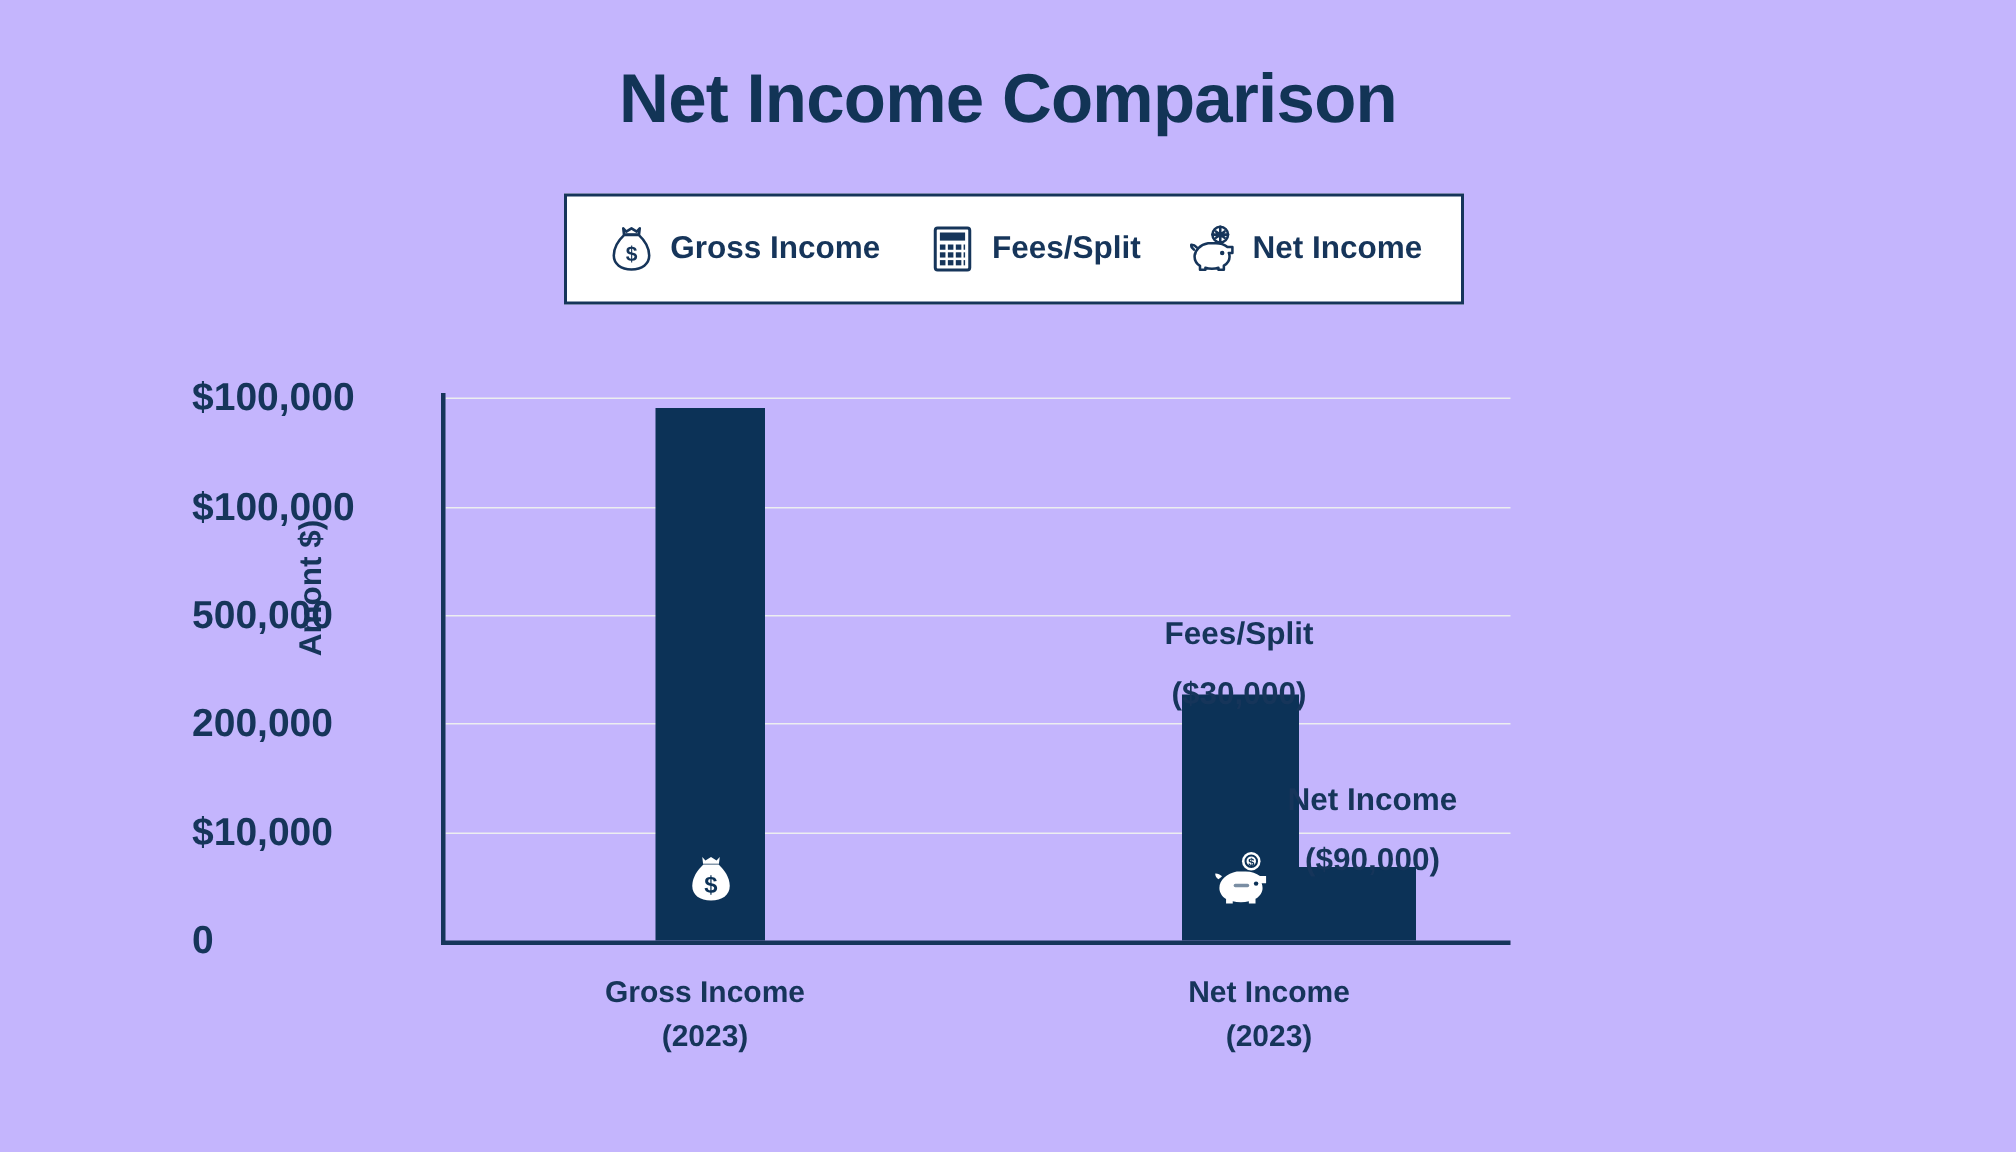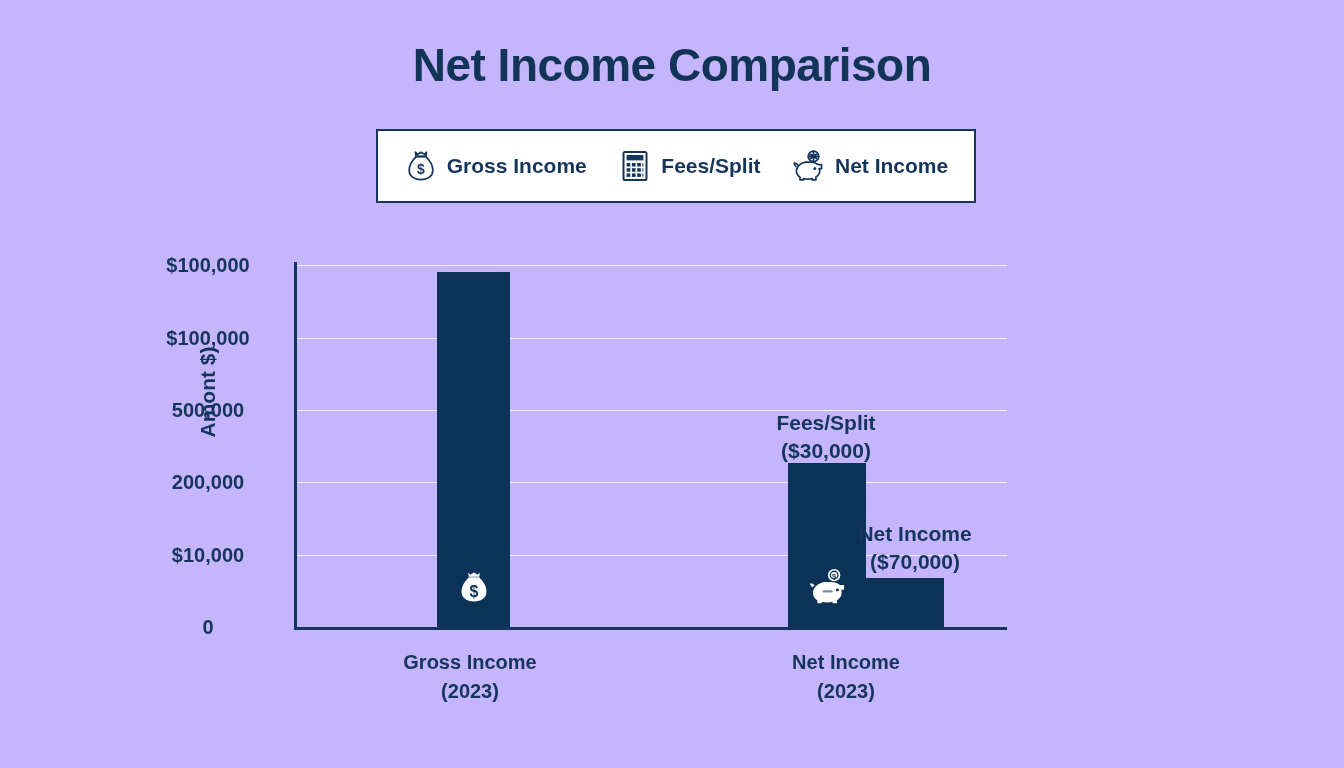--- a/index.html
+++ b/index.html
@@ -100,22 +100,22 @@
     width: 713px;
     height: 3px;
     background: #16355a;
   }
 
   
   .ytick {
     position: absolute;
     right: 0;
     width: 160px;
-    text-align: center;
-    font-size: 20px;
+    text-align: left;
+    font-size: 26px;
     font-weight: bold;
     color: #16355a;
     transform: translateY(-50%);
     white-space: nowrap;
   }
   #yticks {
     position: absolute;
     left: 120px;
     top: 0;
     width: 168px;
@@ -149,21 +149,21 @@
 
   
   .annotation {
     position: absolute;
     font-size: 21px;
     font-weight: bold;
     color: #16355a;
     line-height: 1.32;
     white-space: nowrap;
   }
-  .annotation .ann-line2 { display: block; }
+  .annotation .ann-line2 { display: block; margin-top: 12px; }
 
   
   .xcat {
     position: absolute;
     top: 648px;
     font-size: 20px;
     font-weight: bold;
     color: #16355a;
     text-align: center;
     line-height: 1.45;
@@ -281,21 +281,21 @@
 
   <div id="y-axis-title">Amont $)</div>
 
   <div class="annotation" style="left:770px; top:409px; text-align:center; width:112px;">
     <span>Fees/Split</span>
     <span class="ann-line2">($30,000)</span>
   </div>
 
   <div class="annotation" style="left:852px; top:520px; text-align:center; width:126px;">
     <span>Net Income</span>
-    <span class="ann-line2">($70,000)</span>
+    <span class="ann-line2">($90,000)</span>
   </div>
 
   <div class="xcat" style="left:370px; width:200px;">
     <span>Gross Income</span><br>
     <span>(2023)</span>
   </div>
 
   <div class="xcat" style="left:746px; width:200px;">
     <span>Net Income</span><br>
     <span>(2023)</span>

